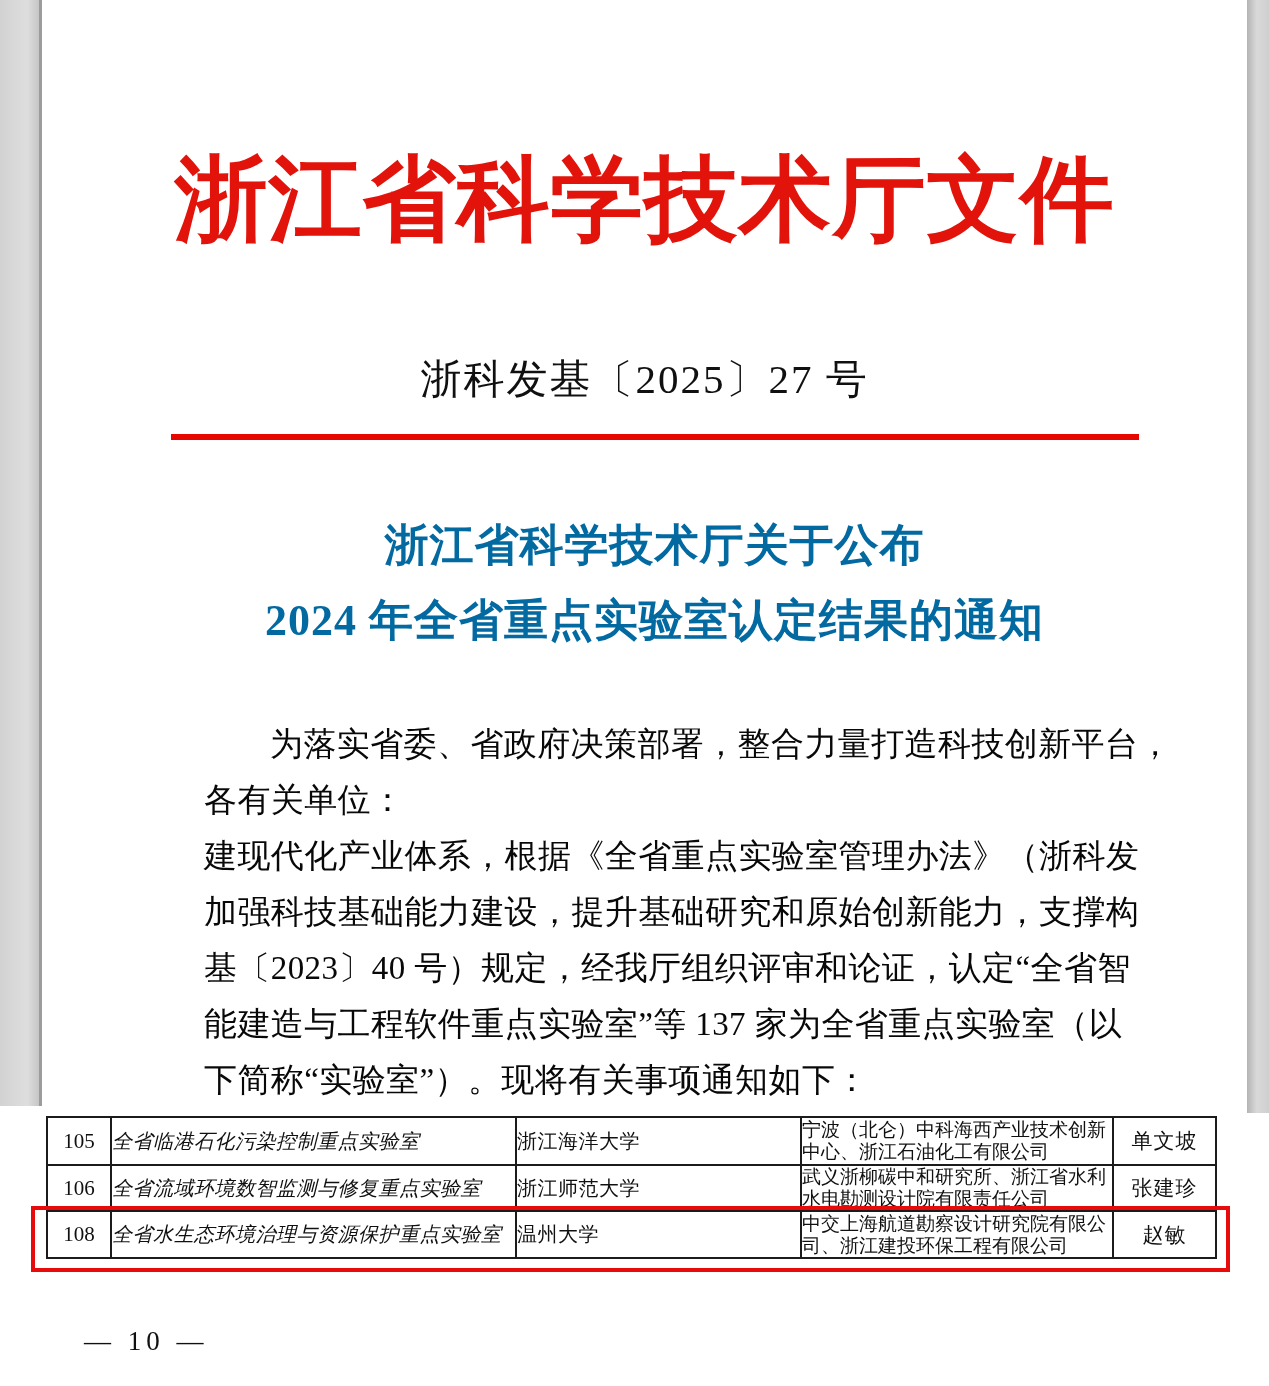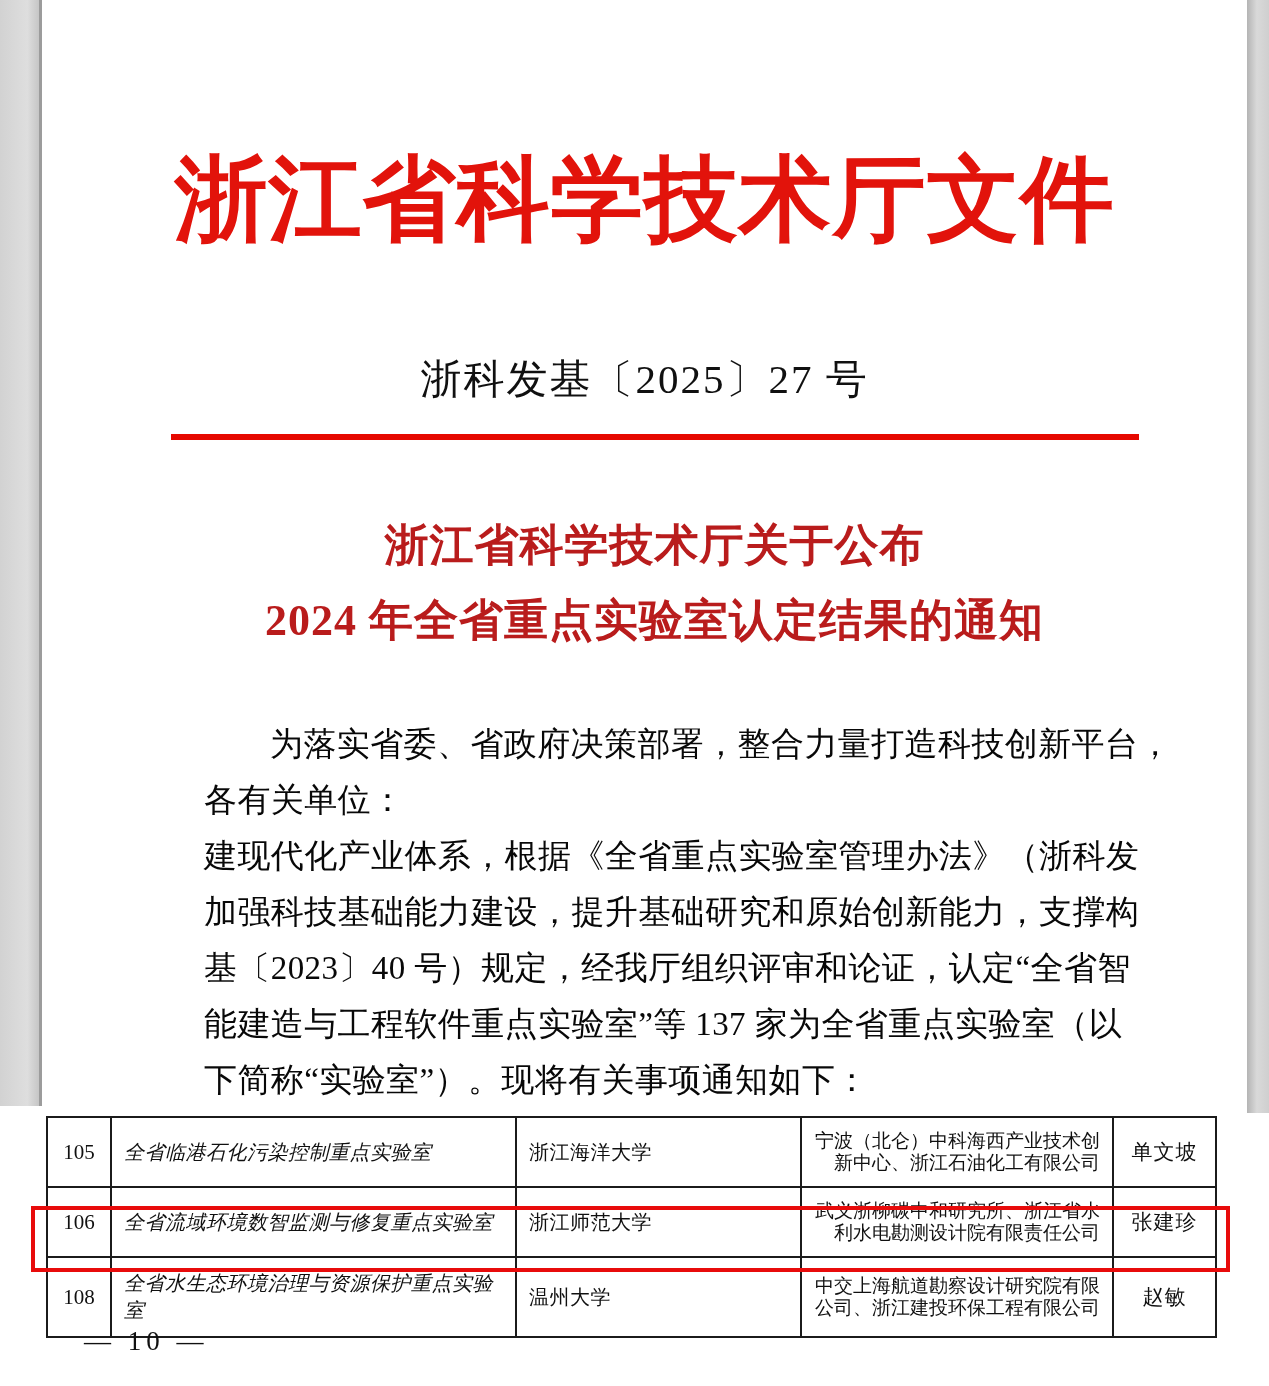--- a/index.html
+++ b/index.html
@@ -24,42 +24,42 @@
   .doc-number {
     position:absolute; left:42px; top:352px; width:1205px; text-align:center;
     font-size:41px; color:#101010; letter-spacing:2px;
   }
   .red-rule {
     position:absolute; left:171px; top:434px; width:968px; height:6px;
     background:var(--rule-red,#e60800);
   }
   .subtitle {
     position:absolute; left:42px; top:508px; width:1225px; text-align:center;
-    font-size:44px; font-weight:bold; line-height:75px; color:#b91c1c;
+    font-size:44px; font-weight:bold; line-height:75px; color:#0369a1;
     letter-spacing:1px;
   }
   .body-text {
     position:absolute; left:204px; top:716px; width:915px;
     font-size:33px; line-height:56px; color:#080808; letter-spacing:0.4px;
   }
   .body-line { white-space:nowrap; }
   .indent { text-indent:66px; }
   .doc-table {
     position:absolute; left:46px; top:1116px; width:1169px;
     border-collapse:collapse; table-layout:fixed;
   }
   .doc-table td {
     border:2px solid #1b1b1b; vertical-align:middle; color:#101010;
-    overflow:hidden; padding:12px;
+    overflow:hidden; padding:0;
   }
   .r1 { height:48px; } .r2 { height:40px; } .r3 { height:52px; } .r4 { height:47px; }
   .cell-no  { text-align:center; font-size:21px; }
   .cell-lab { font-size:20px; padding-left:12px; letter-spacing:0.5px;font-style:italic; }
   .cell-inst{ font-size:20px; padding-left:12px; letter-spacing:0.5px;margin-top:40px; }
-  .cell-part{ font-size:19px; line-height:22px; padding:2px 4px 2px 6px;text-align:right; }
+  .cell-part{ font-size:19px; line-height:22px; padding:2px 4px 2px 6px; }
   .cell-dir { text-align:center; font-size:21px; letter-spacing:1px; }
   .highlight-box {
     position:absolute; left:31px; top:1206px; width:1191px; height:58px;
     border:4px solid var(--highlight-red,#e80b0b); background:transparent;
   }
   .page-num {
     position:absolute; left:84px; top:1326px; font-size:27px;
     letter-spacing:5px; color:#101010;
   }
 </style>

